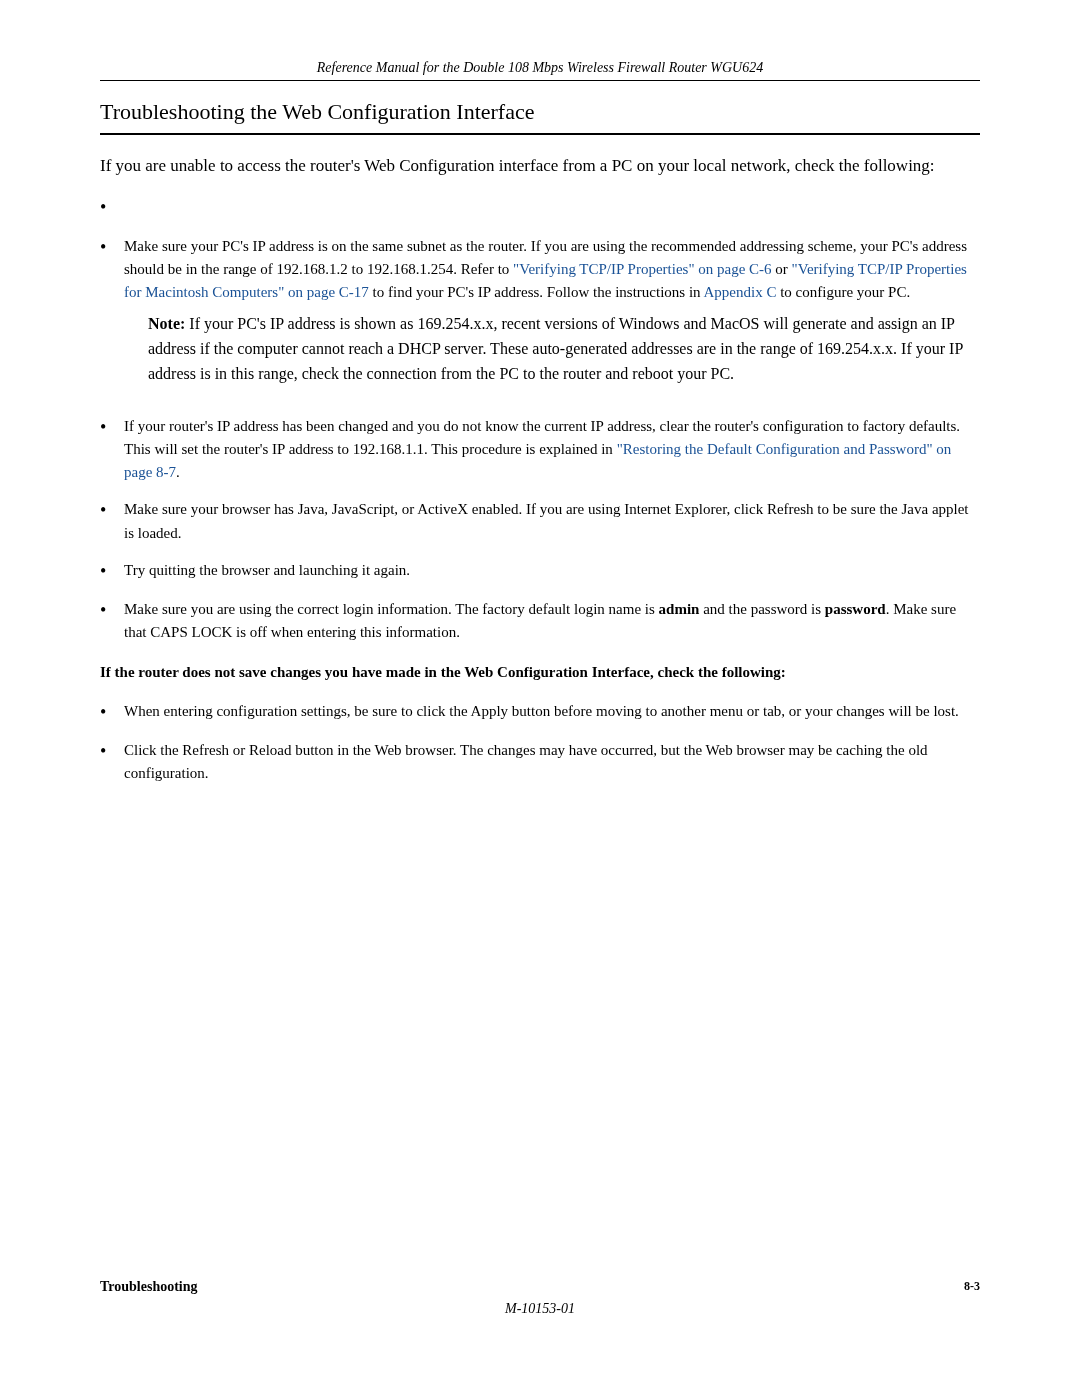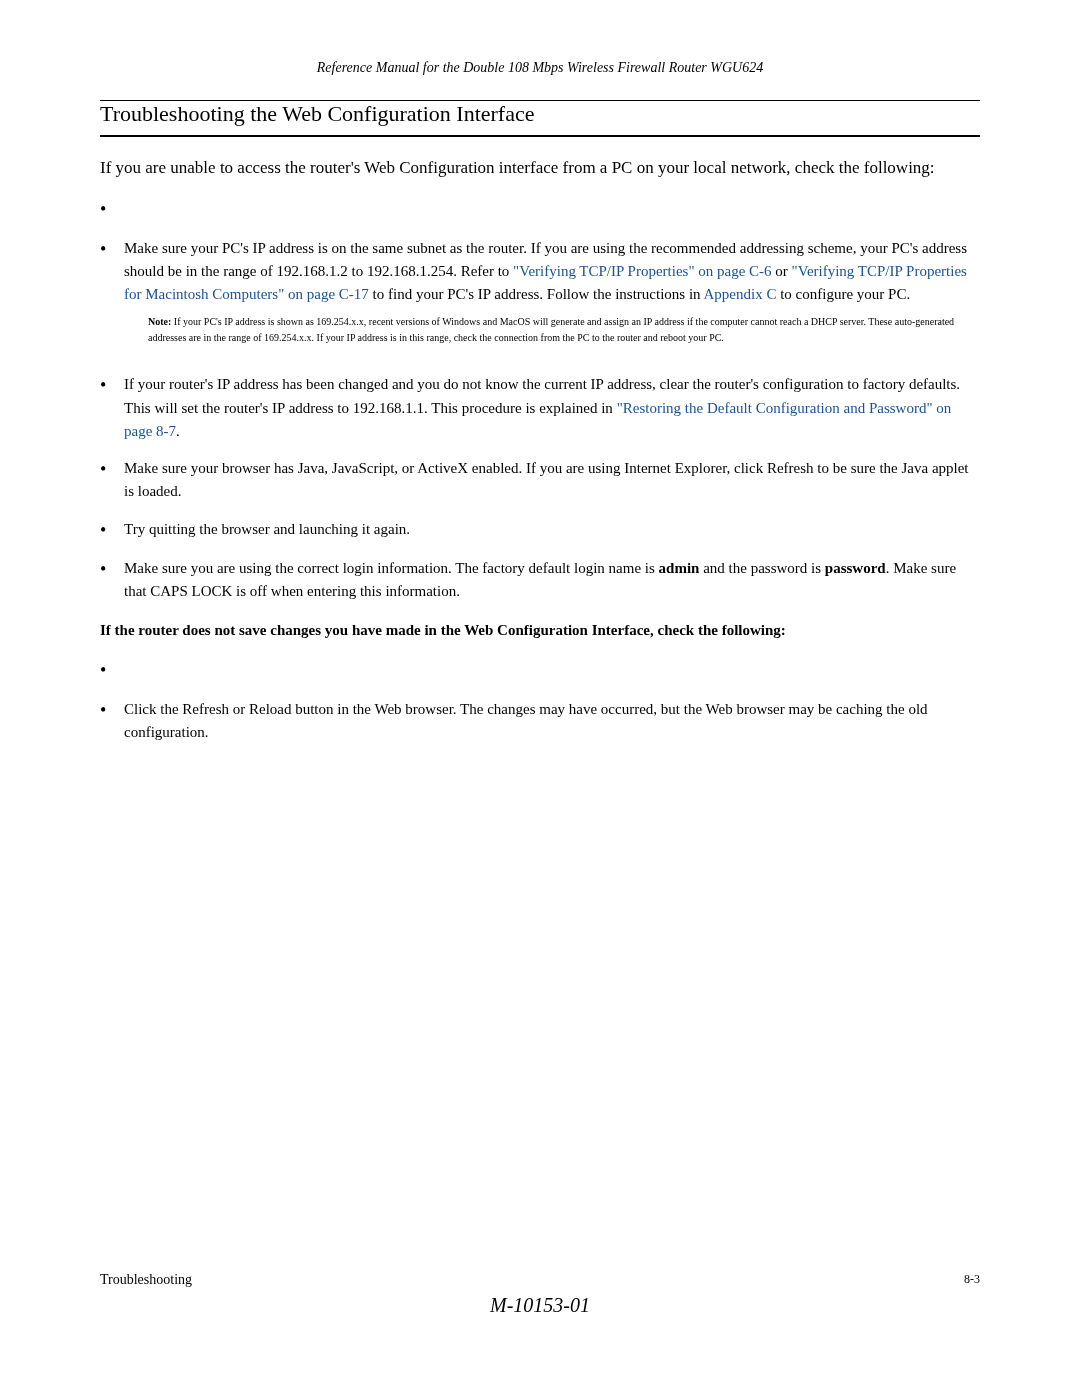--- a/index.html
+++ b/index.html
@@ -24,21 +24,22 @@
       padding: 60px 100px 80px 100px;
       display: flex;
       flex-direction: column;
     }
 
     .header-line {
       text-align: center;
       font-style: italic;
       font-size: 14px;
       color: #000;
-      padding-bottom: 24px;
+      margin-bottom: 18px;
+      padding-bottom: 4px;
       border-bottom: 1px solid #000;
     }
 
     .section-title {
       font-size: 22px;
       font-weight: normal;
       margin-bottom: 18px;
       border-bottom: 2px solid #000;
       padding-bottom: 8px;
     }
@@ -79,21 +80,21 @@
     }
 
     .link-blue {
       color: #1a5296;
       text-decoration: none;
     }
 
     .note-block {
       margin: 8px 0 14px 24px;
       line-height: 1.55;
-      font-size: 10px;
+      font-size: 16px;
     }
 
     .note-bold {
       font-weight: bold;
     }
 
     .bold {
       font-weight: bold;
     }
 
@@ -108,33 +109,34 @@
       font-size: 14px;
     }
 
     .footer-right {
       font-size: 12px;
     }
 
     .footer-center {
       text-align: center;
       font-style: italic;
-      font-size: 20px;
+      font-size: 14px;
       margin-top: 6px;
     }
 
     .footer-bottom {
       display: flex;
       flex-direction: column;
       width: 100%;
     }
 
     .footer-row {
       display: flex;
       justify-content: space-between;
+      font-weight: bold;
     }
   </style>
 </head>
 <body>
 
 <div class="page">
 
   <div class="header-line">
     <span>Reference Manual for the Double 108 Mbps Wireless Firewall Router WGU624</span>
   </div>
@@ -186,20 +188,21 @@
       </li>
 
     </ul>
 
     <p class="second-para">If the router does not save changes you have made in the Web Configuration Interface, check the following:</p>
 
     <ul class="bullet-list">
 
       <li>
         <span class="bullet">•</span>
+        <span class="bullet-text">When entering configuration settings, be sure to click the Apply button before moving to another menu or tab, or your changes will be lost.</span>
       </li>
 
       <li>
         <span class="bullet">•</span>
         <span class="bullet-text">Click the Refresh or Reload button in the Web browser. The changes may have occurred, but the Web browser may be caching the old configuration.</span>
       </li>
 
     </ul>
 
   </div>

